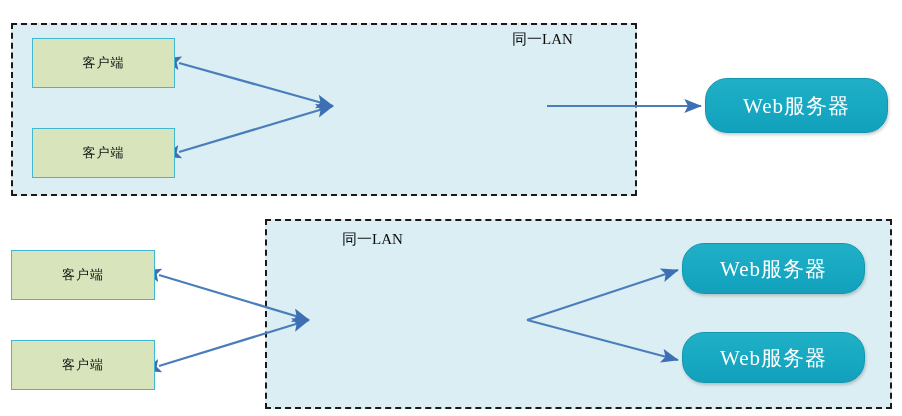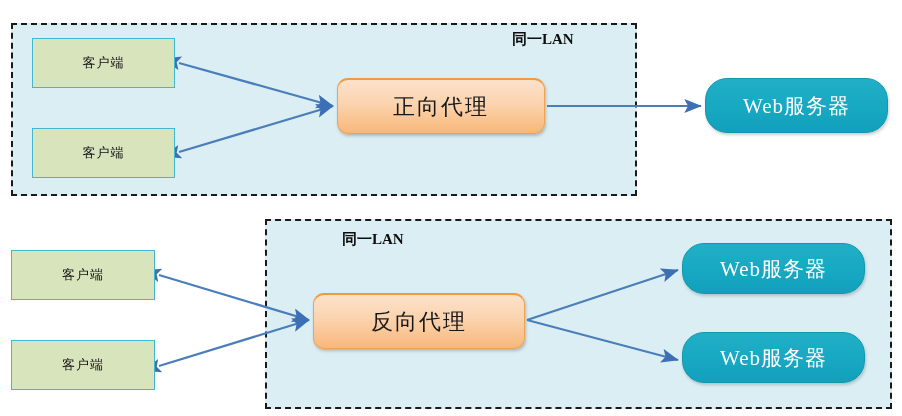--- a/index.html
+++ b/index.html
@@ -25,21 +25,21 @@
   #lan-top{ left:11px; top:23px; width:626px; height:173px; }
   #lan-bottom{ left:265px; top:219px; width:627px; height:190px; }
 
   .lan-label{
     position:absolute;
     white-space:nowrap;
     font-size:15px;
     line-height:1;
     color:#0d0d0d;
     font-family:"Liberation Serif", serif;
-    font-weight:700;
+    font-weight:400;
   }
   #lan-label-top{ left:512px; top:32px; }
   #lan-label-bottom{ left:342px; top:232px; }
 
   
   .client-box{
     position:absolute;
     box-sizing:border-box;
     background:#D7E4BC;
     border:1.5px solid #41B7D3;
@@ -136,27 +136,25 @@
     <line x1="527" y1="320" x2="678" y2="270" stroke="#4A7EBB" stroke-width="2.2" marker-end="url(#arrow-end)"></line>
 
     <line x1="527" y1="320" x2="678" y2="360" stroke="#4A7EBB" stroke-width="2.2" marker-end="url(#arrow-end)"></line>
   </svg>
 
   <div id="lan-label-top" class="lan-label">同一LAN</div>
 
   <div id="client-top-1" class="client-box">客户端</div>
   <div id="client-top-2" class="client-box">客户端</div>
 
-  <div id="proxy-forward" class="proxy-box">正向代理</div>
 
   <div id="server-top" class="server-box">Web服务器</div>
 
   <div id="lan-label-bottom" class="lan-label">同一LAN</div>
 
   <div id="client-bottom-1" class="client-box">客户端</div>
   <div id="client-bottom-2" class="client-box">客户端</div>
 
-  <div id="proxy-reverse" class="proxy-box">反向代理</div>
 
   <div id="server-bottom-1" class="server-box">Web服务器</div>
   <div id="server-bottom-2" class="server-box">Web服务器</div>
 
 </div>
 
 </body></html>

